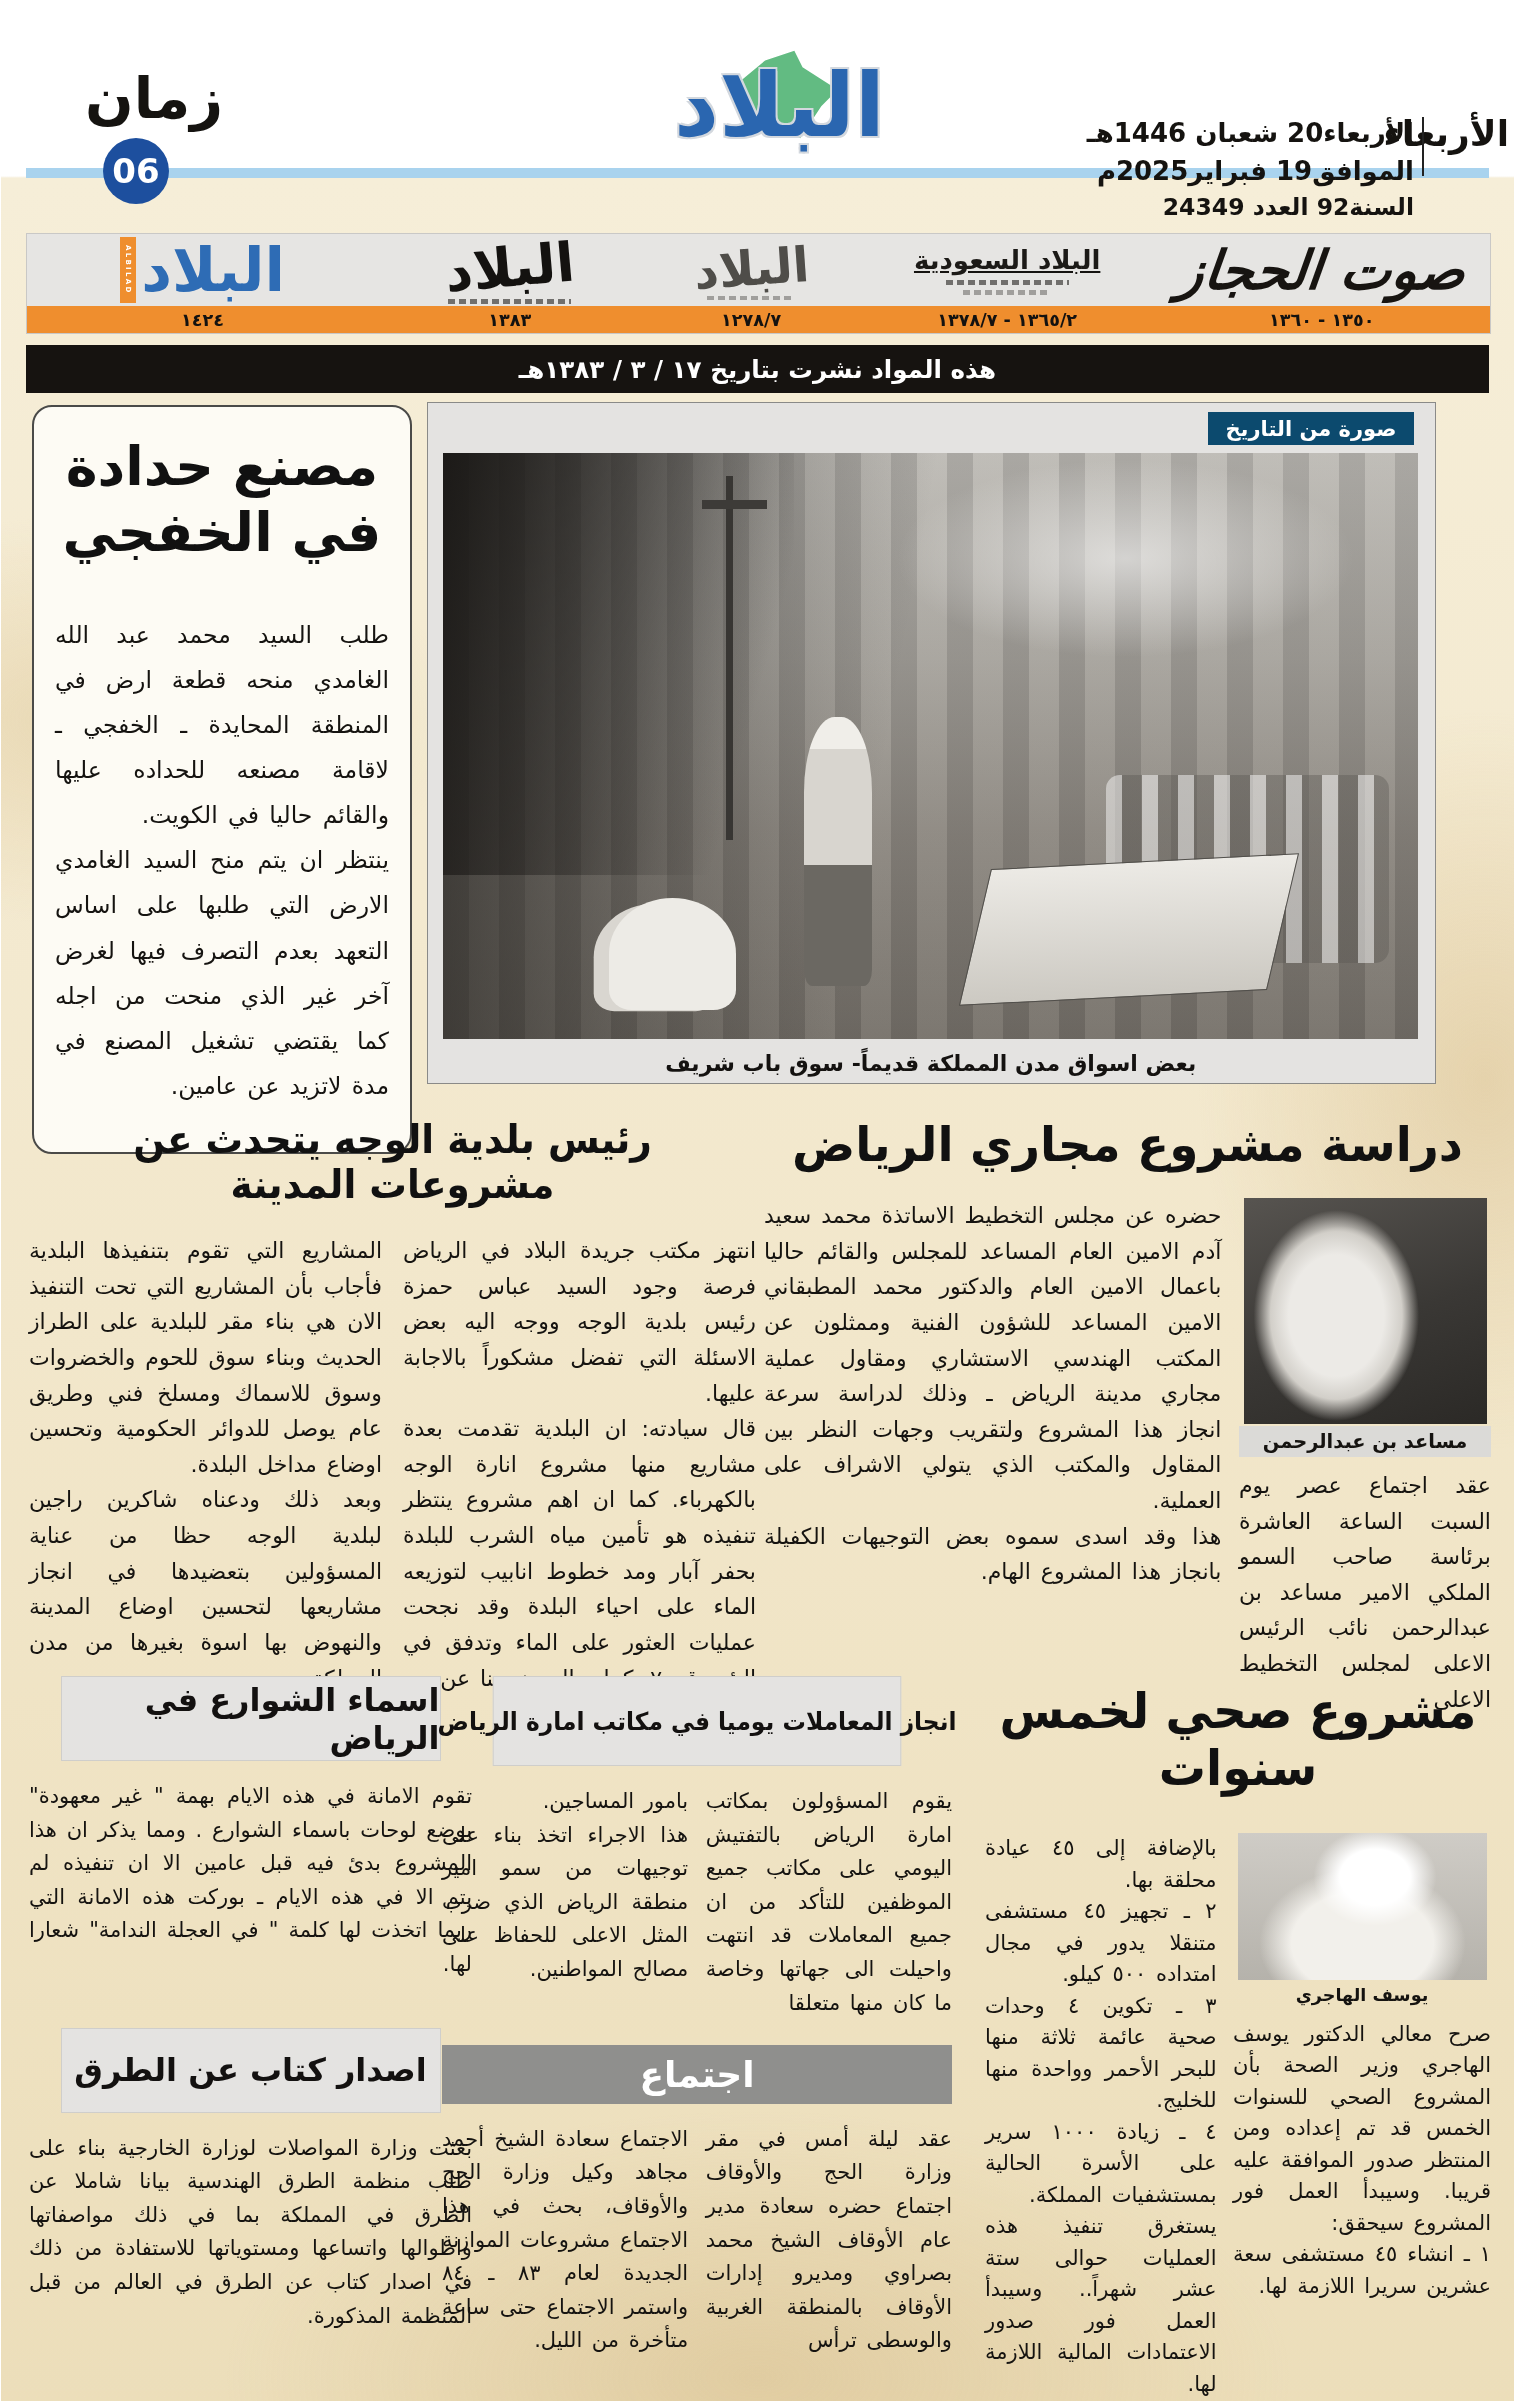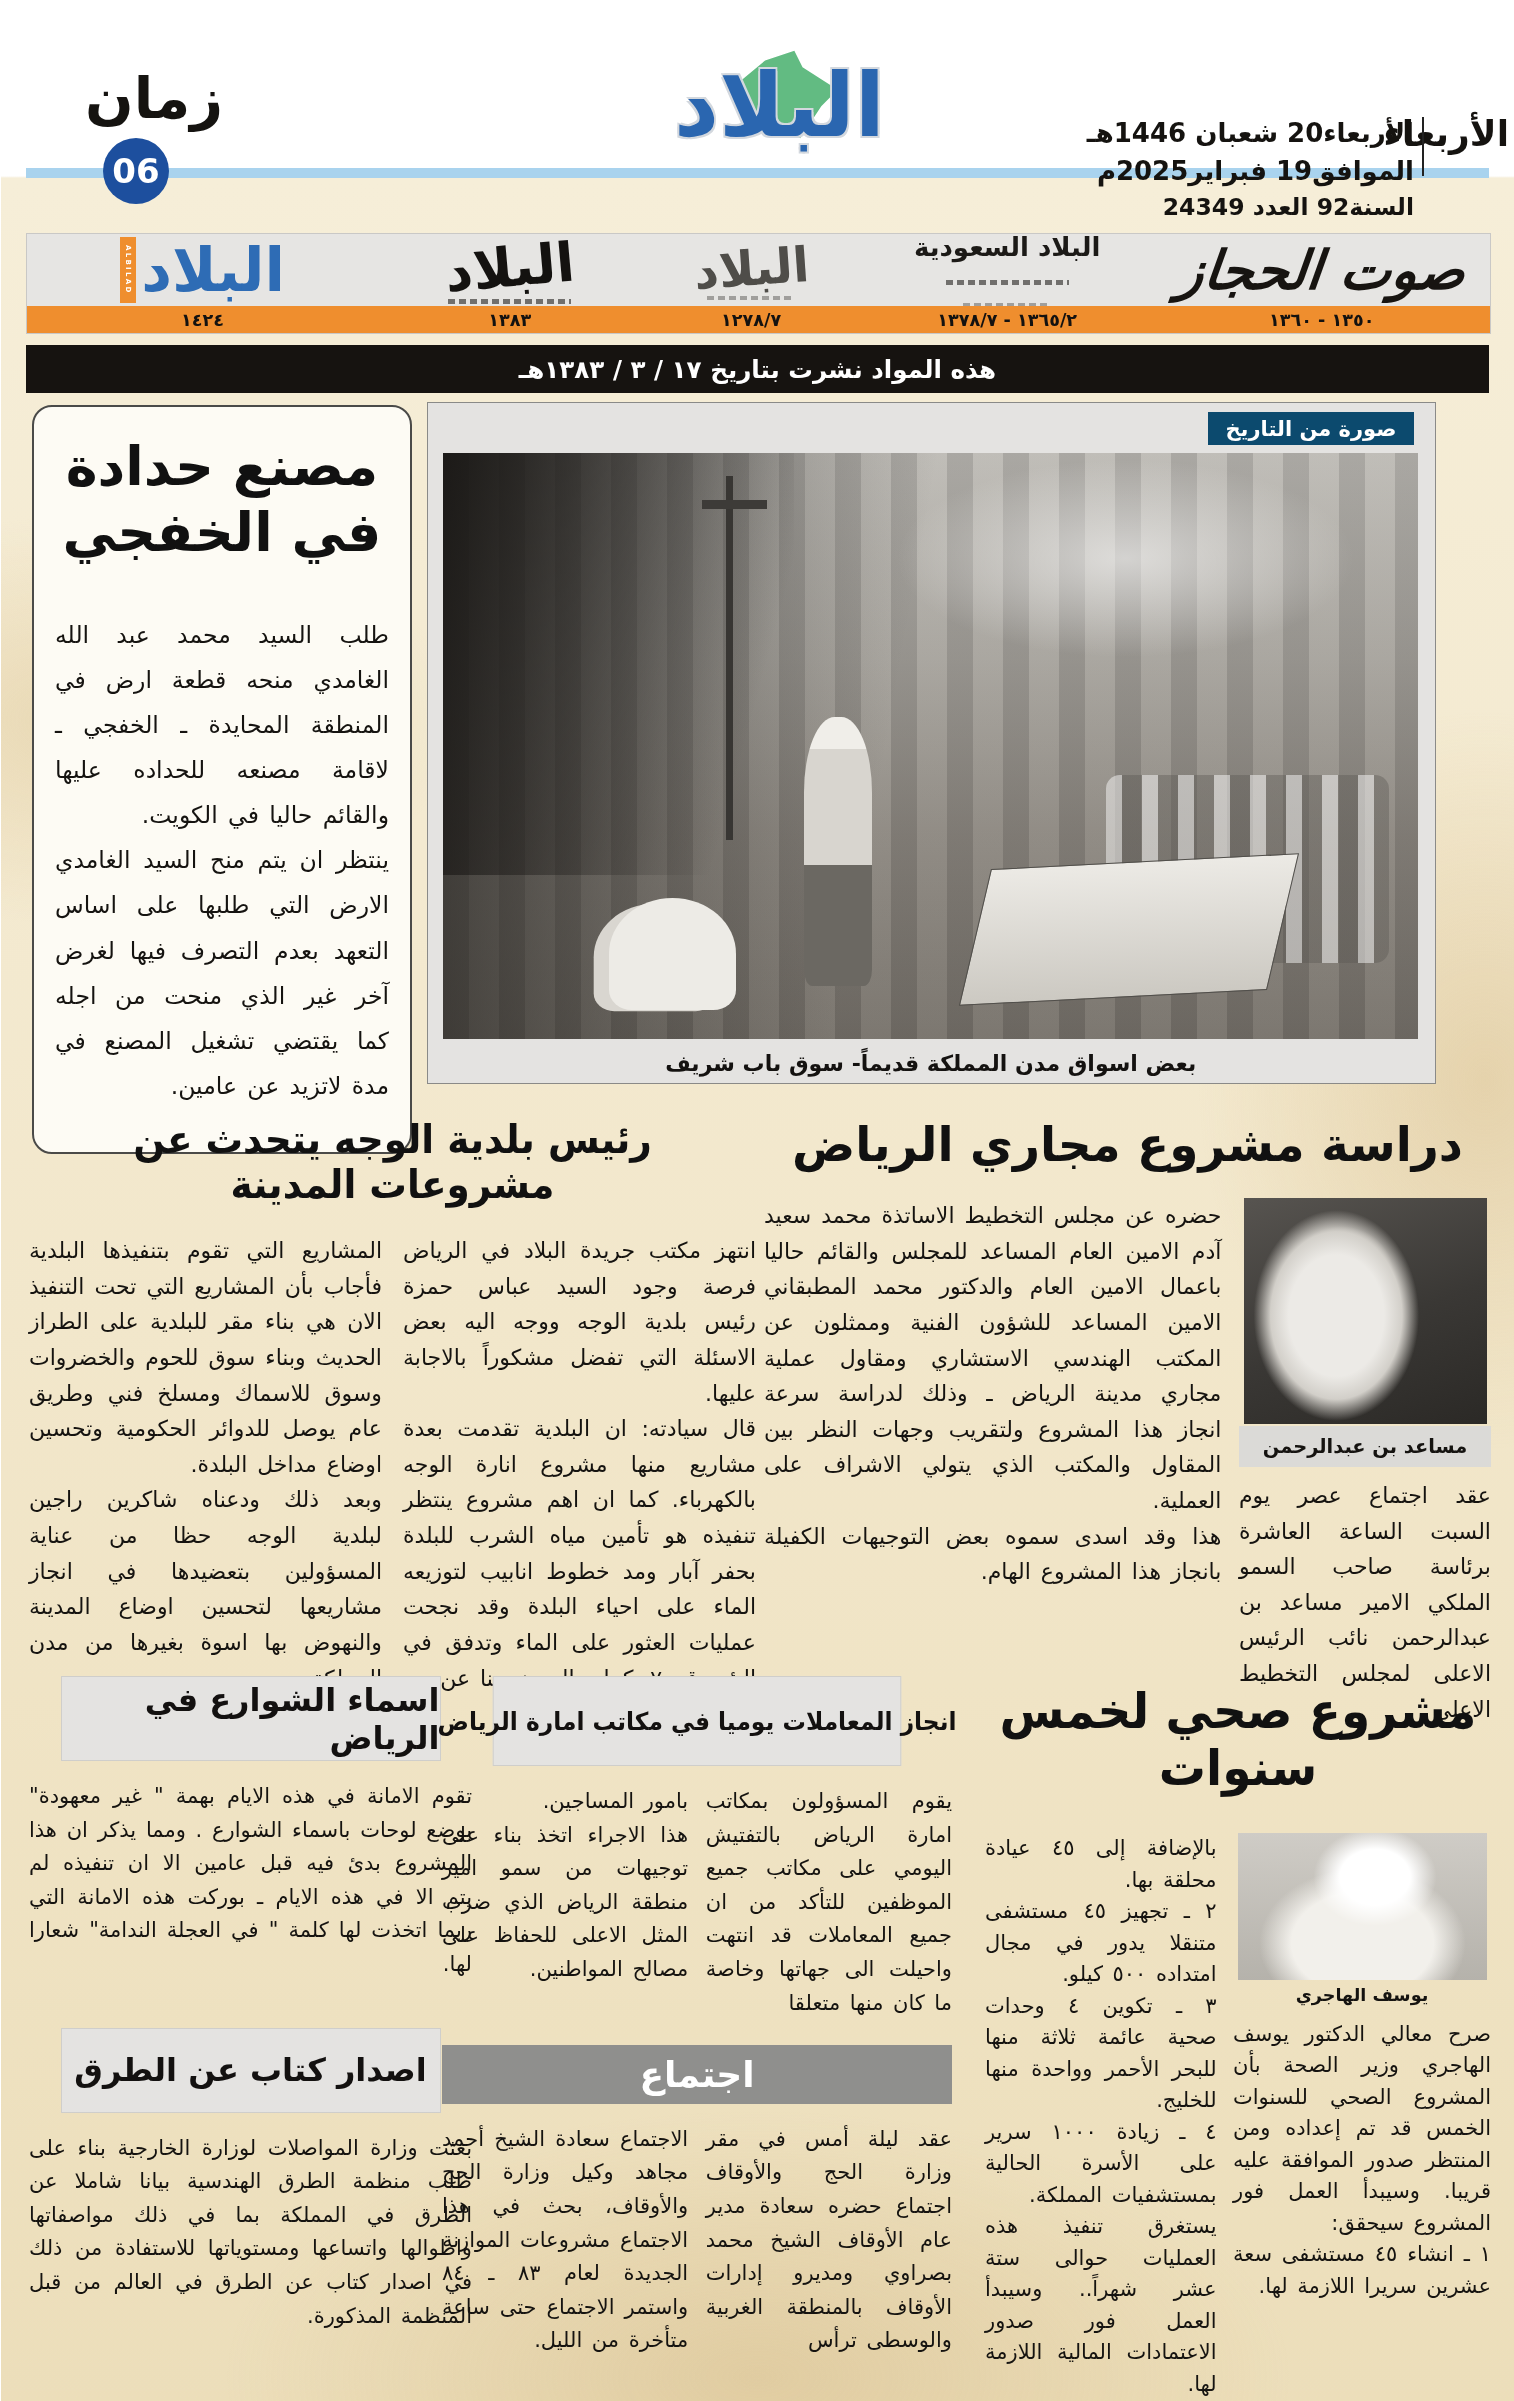--- a/index.html
+++ b/index.html
@@ -36,21 +36,21 @@
   .mast-cell{display:flex;flex-direction:column;}
   .c0{flex-basis:24%;} .c1{flex-basis:18%;} .c2{flex-basis:15%;} .c3{flex-basis:20%;} .c4{flex-basis:23%;}
   .mast-logo-area{flex:1;display:flex;align-items:center;justify-content:center;overflow:hidden;direction:rtl;}
   .mast-year{height:27px;background:#ef8e2e;color:#141210;font-weight:bold;font-size:17.6px;
     display:flex;align-items:center;justify-content:center;direction:rtl;}
   .m-blue{color:#2e6cb5;font-weight:bold;font-size:60px;line-height:1;}
   .m-stripe{width:16.4px;height:66px;background:#ef8e2e;margin-right:4.7px;display:flex;align-items:center;justify-content:center;}
   .m-stripe span{writing-mode:vertical-rl;font-size:7px;color:#fff;letter-spacing:2.3px;font-weight:bold;}
   .m-old1{font-size:54px;font-weight:bold;color:#141210;transform:rotate(-5deg);}
   .m-old2{font-size:48px;font-weight:600;color:#35332f;transform:rotate(-4deg);opacity:.85;}
-  .m-saudia{display:flex;flex-direction:column;align-items:center;gap:18px;}
+  .m-saudia{display:flex;flex-direction:column;align-items:center;gap:5px;text-decoration:underline;}
   .m-saudia .t{font-size:26px;font-weight:bold;color:#1c1a17;}
   .squig{height:4.7px;background:repeating-linear-gradient(90deg,#4a4845 0 7px,transparent 7px 11px);opacity:.75;}
   .sq1{width:123px;} .sq2{width:88px;opacity:.45;}
   .m-sawt{font-size:54px;font-weight:600;font-style:italic;transform:skewX(-6deg);color:#171411;}
   .notice-bar{left:26px;top:345px;width:1463px;height:48px;background:#161310;color:#fff;
     display:flex;align-items:center;justify-content:center;font-size:24.6px;font-weight:bold;}
   
   .body-txt{font-size:22px;line-height:1.62;text-align:justify;white-space:pre-line;word-spacing:2.9px;}
   .title-black{font-weight:bold;text-align:center;color:#111;}
   
@@ -91,21 +91,21 @@
   
   .majari{left:764px;top:1117px;width:727px;}
   .majari .title-black{font-size:47px;}
   .majari .cols{gap:17.6px;}
   .photo-col{width:252px;flex:none;}
   .portrait-dark{width:243px;height:226px;margin:0 auto;
     background:
       radial-gradient(106px 135px at 38% 52%, #eceae6 0 45%, #d2cfc9 62%, transparent 78%),
       radial-gradient(70px 65px at 40% 34%, #b9b5ae 0 55%, transparent 75%),
       linear-gradient(160deg,#575450 0%,#3a3835 55%,#2b2926 100%);}
-  .p-caption{height:41px;margin-top:2.3px;background:#dbdad7;display:flex;align-items:center;justify-content:center;
+  .p-caption{height:31px;margin-top:2.3px;background:#dbdad7;display:flex;align-items:center;justify-content:center;
     font-size:19.4px;font-weight:bold;}
   .p-text{margin-top:10.6px;}
   
   .box-title{background:#e4e3e1;border:0.6px solid #cfcecb;display:flex;align-items:center;justify-content:center;
     font-weight:bold;color:#131110;margin:0 auto;}
   .streets{left:29px;top:1676px;width:443px;}
   .streets .box-title{width:378px;height:83px;font-size:32px;}
   .streets .body-txt,.injaz .body-txt{font-size:21px;line-height:1.6;}
   .streets .body-txt{margin-top:19px;}
   .roads-title{margin-top:46px !important;}

